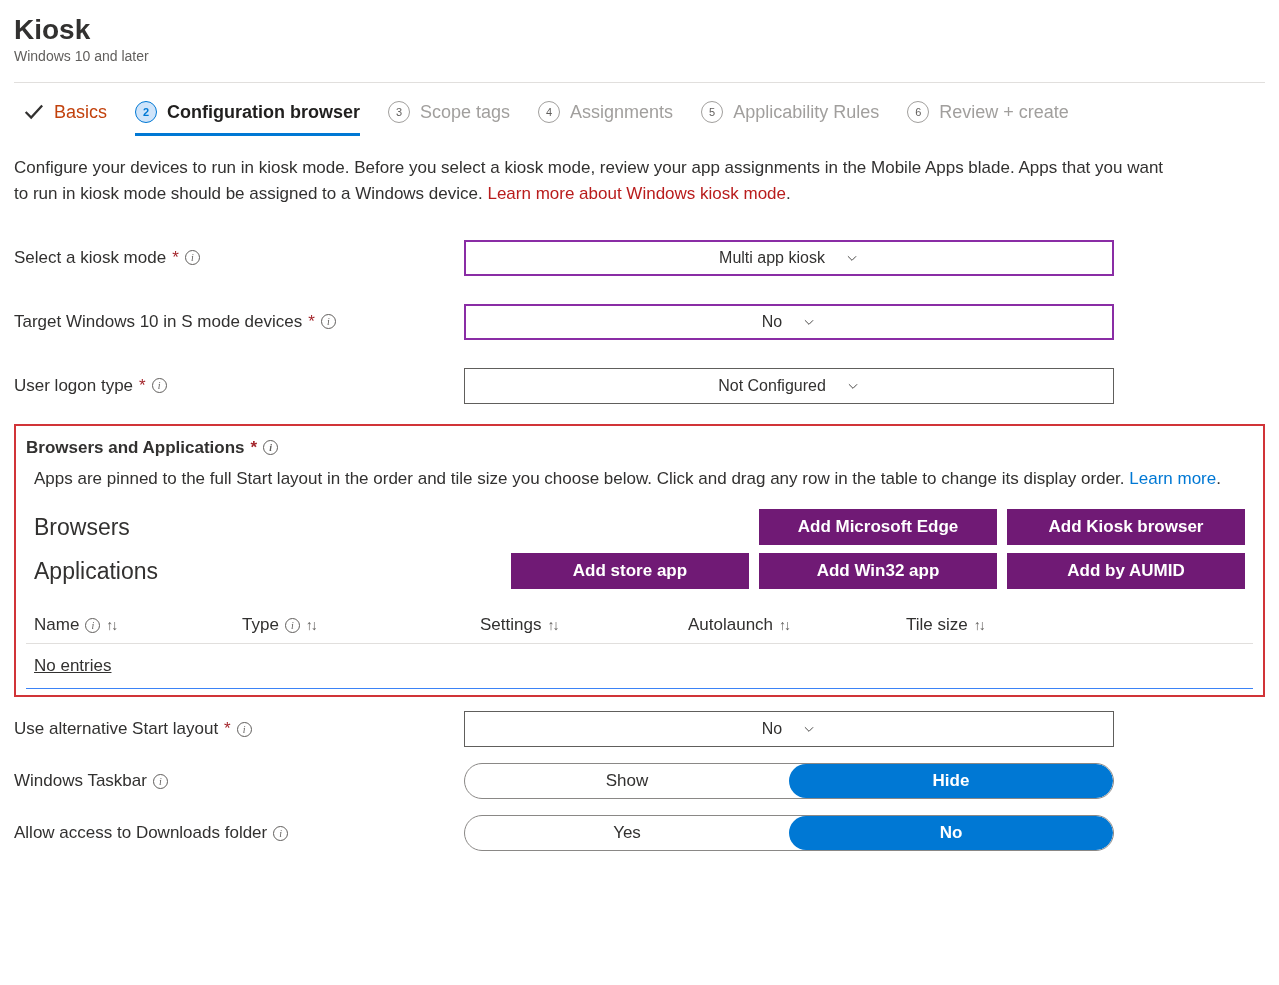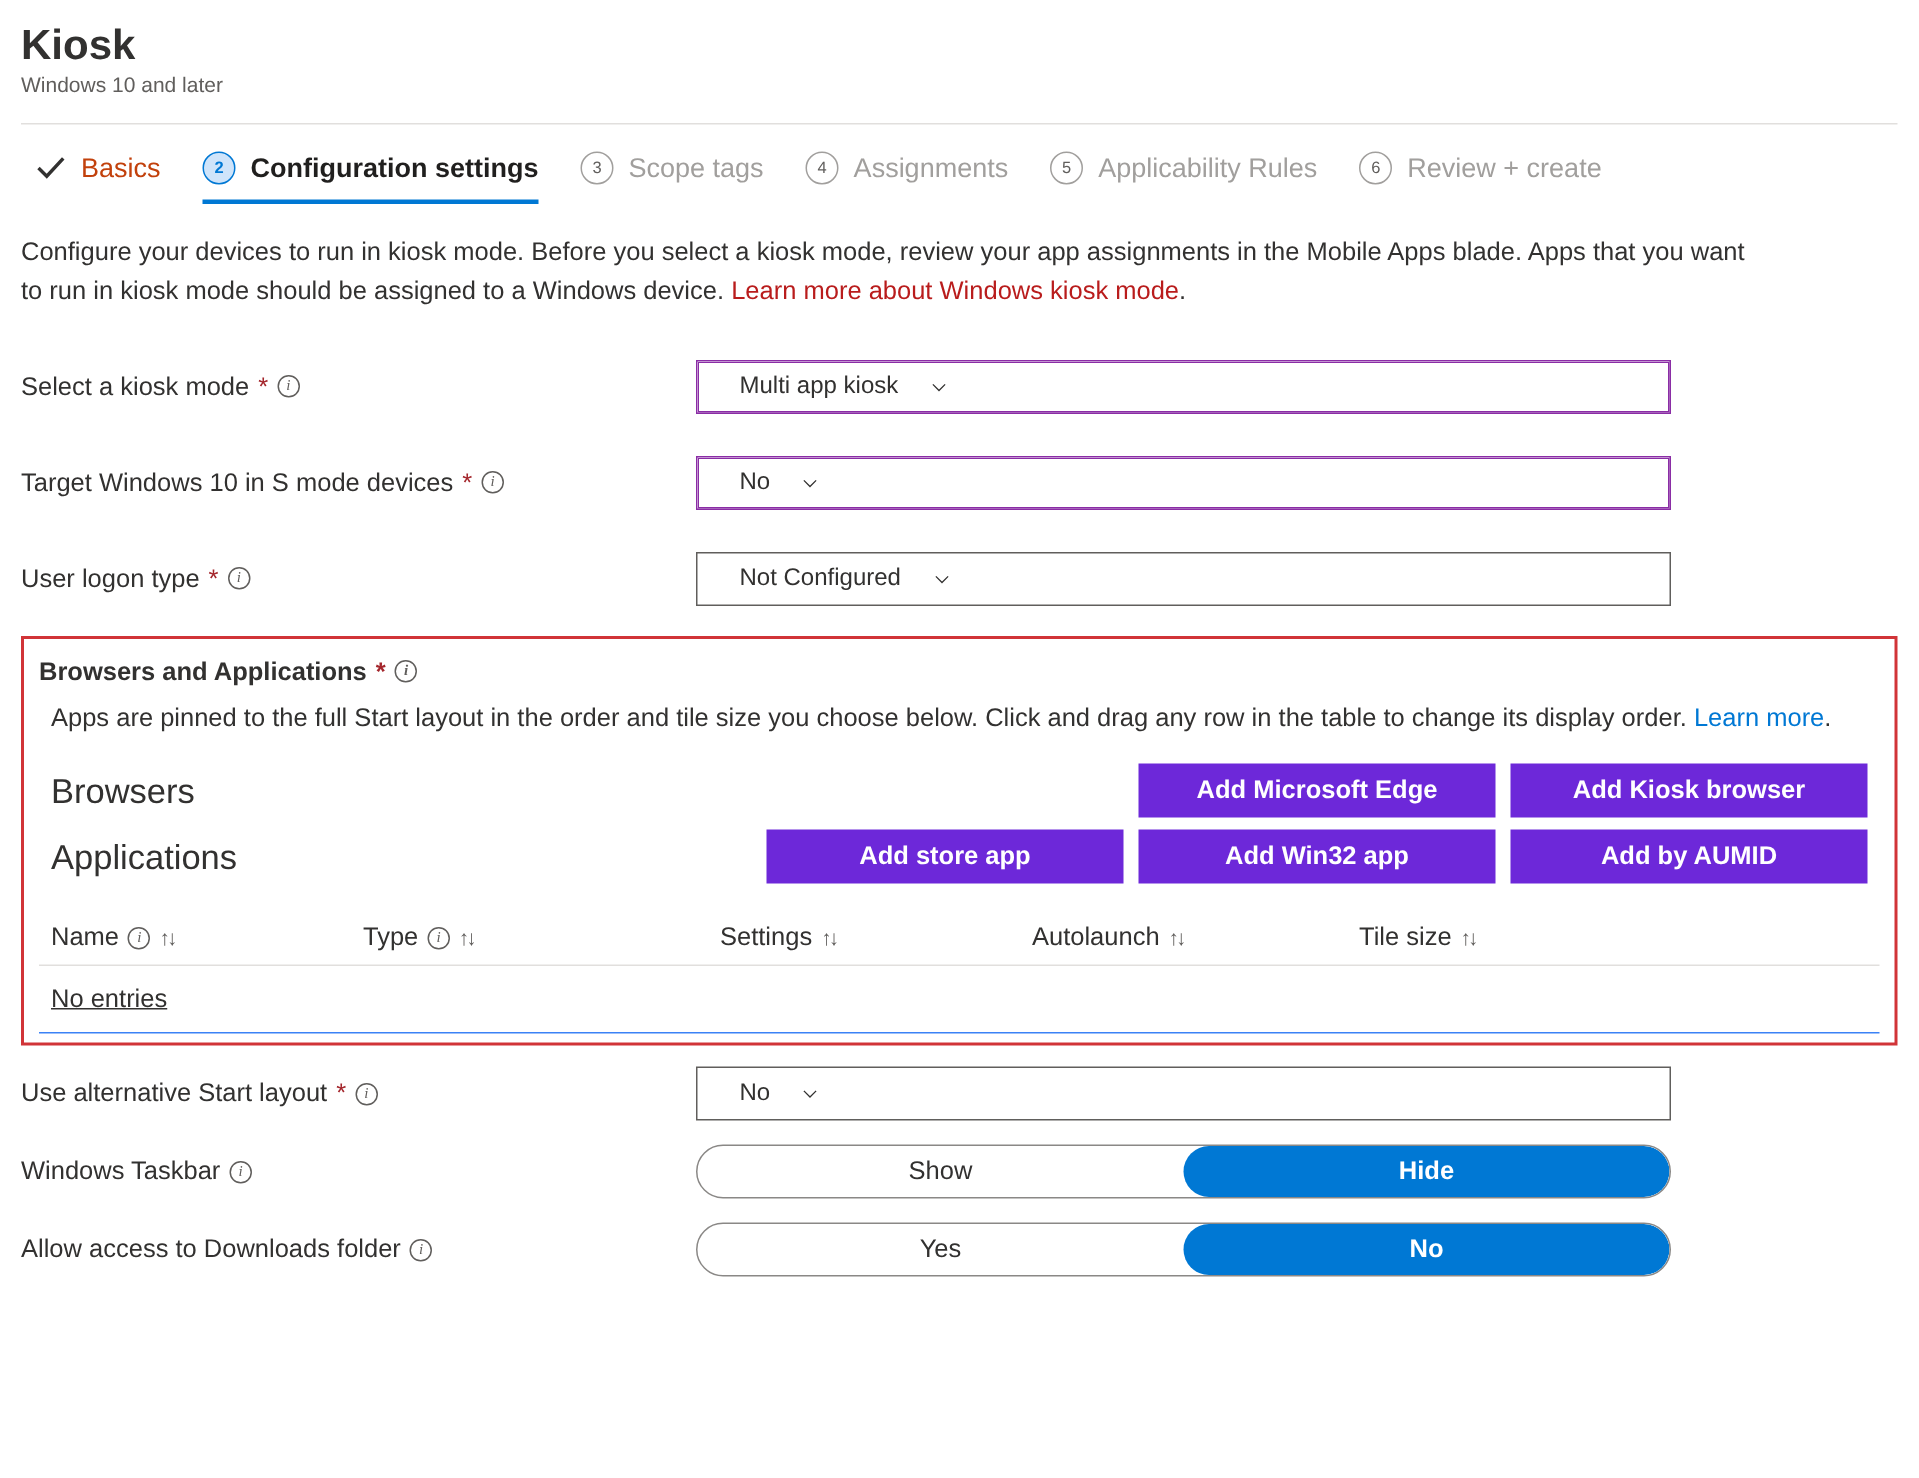--- a/index.html
+++ b/index.html
@@ -15,30 +15,30 @@
 .tab.active .circle { background: #cfe4fa; border-color: #0078d4; color: #0078d4; font-weight: 600; }
 .tab .check { width: 22px; height: 22px; display: flex; align-items: center; justify-content: center; }
 .intro { font-size: 17px; line-height: 1.55; max-width: 1160px; margin-bottom: 32px; }
 .intro a { color: #b91c1c; text-decoration: none; }
 .form-row { display: flex; align-items: center; margin-bottom: 16px; }
 .form-row.tall { margin-top: 28px; margin-bottom: 28px; }
 .form-label { width: 450px; font-size: 17px; display: flex; align-items: center; gap: 6px; }
 .form-label.bold { font-weight: 600; }
 .req { color: #a4262c; }
 .info-icon { width: 15px; height: 15px; border: 1px solid #605e5c; border-radius: 50%; display: inline-flex; align-items: center; justify-content: center; font-size: 10px; color: #605e5c; font-style: italic; font-family: Georgia, serif; cursor: pointer; }
-.select { flex: 1; max-width: 650px; height: 36px; border: 1px solid #605e5c; padding: 0 28px; display: flex; align-items: center; justify-content: flex-start; font-size: 16px; cursor: pointer; background: #fff; gap: 20px; }
+.select { flex: 1; max-width: 650px; height: 36px; border: 1px solid #605e5c; padding: 0 28px; display: flex; align-items: center; justify-content: center; font-size: 16px; cursor: pointer; background: #fff; gap: 20px; }
 .select.focus { border: 1px solid #8a2da5; box-shadow: 0 0 0 1px #8a2da5 inset; }
 .chevron { width: 14px; height: 14px; }
 .box { border: 2px solid #d13438; padding: 12px 10px 6px 10px; margin: 20px 0 14px 0; }
 .box-desc { font-size: 17px; line-height: 1.5; margin: 8px 8px 18px 8px; }
 .box-desc a { color: #0078d4; text-decoration: none; }
 .btn-row { display: flex; align-items: center; margin: 8px; gap: 10px; }
 .btn-row .lbl { width: 340px; font-size: 23px; }
 .btns { display: flex; gap: 10px; margin-left: auto; }
-.btn { background: #6d28d9; color: #fff; border: none; height: 36px; min-width: 238px; font-size: 17px; font-weight: 600; cursor: pointer; text-align: center; }
+.btn { background: #701a75; color: #fff; border: none; height: 36px; min-width: 238px; font-size: 17px; font-weight: 600; cursor: pointer; text-align: center; }
 .tbl { margin: 18px 0 0 0; }
 .thead { display: flex; padding: 8px; font-size: 17px; font-weight: 400; border-bottom: 1px solid #e1dfdd; gap: 8px; }
 .th { display: flex; align-items: center; gap: 6px; }
 .th.c1 { width: 200px; }
 .th.c2 { width: 230px; }
 .th.c3 { width: 200px; }
 .th.c4 { width: 210px; }
 .th.c5 { width: 170px; }
 .sort-icon { font-size: 14px; letter-spacing: -2px; color: #605e5c; }
 .trow { padding: 12px 8px; font-size: 17px; border-bottom: 1px solid #3b82f6; text-decoration: underline; }
@@ -57,21 +57,21 @@
   <div class="tab done">
     <span class="check">
       <svg viewBox="0 0 24 24" width="22" height="22">
           <path d="M4 12 L10 18 L22 5" stroke="#323130" stroke-width="2.5" fill="none"></path>
         </svg>
     </span>
     <span>Basics</span>
   </div>
   <div class="tab active">
     <span class="circle">2</span>
-    <span>Configuration settings</span>
+    <span>Configuration browser</span>
   </div>
   <div class="tab">
     <span class="circle">3</span>
     <span>Scope tags</span>
   </div>
   <div class="tab">
     <span class="circle">4</span>
     <span>Assignments</span>
   </div>
   <div class="tab">

